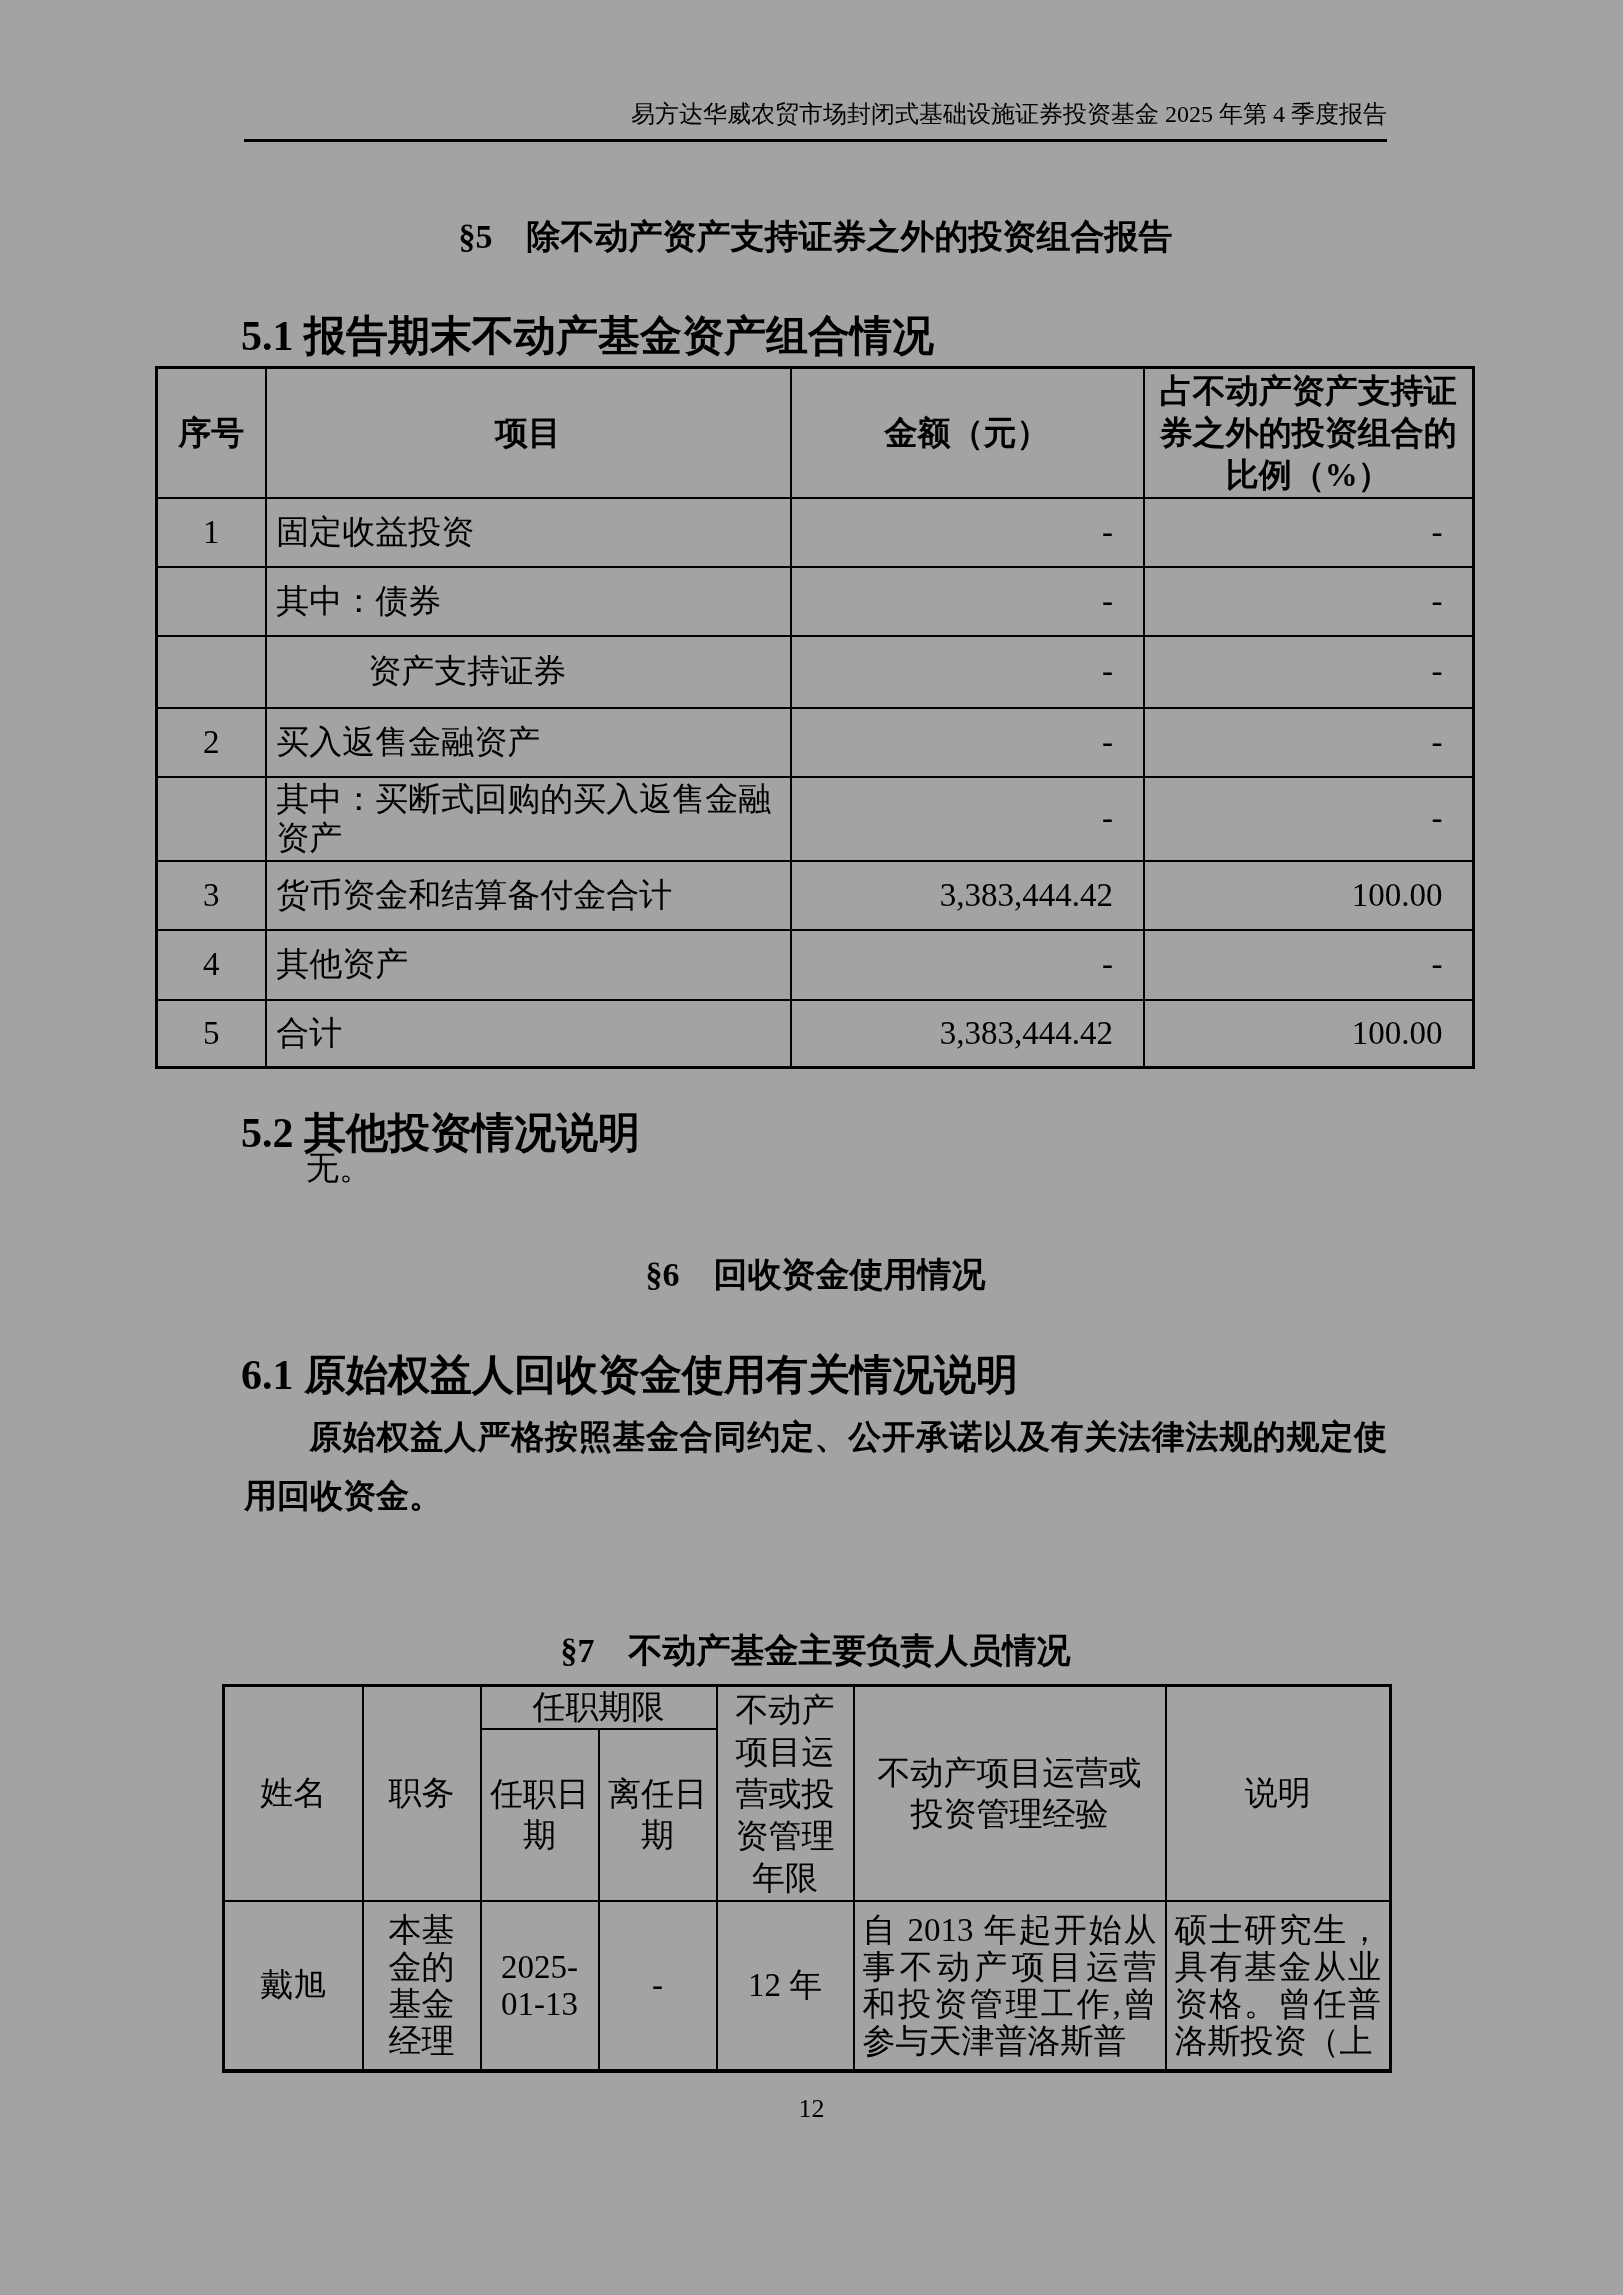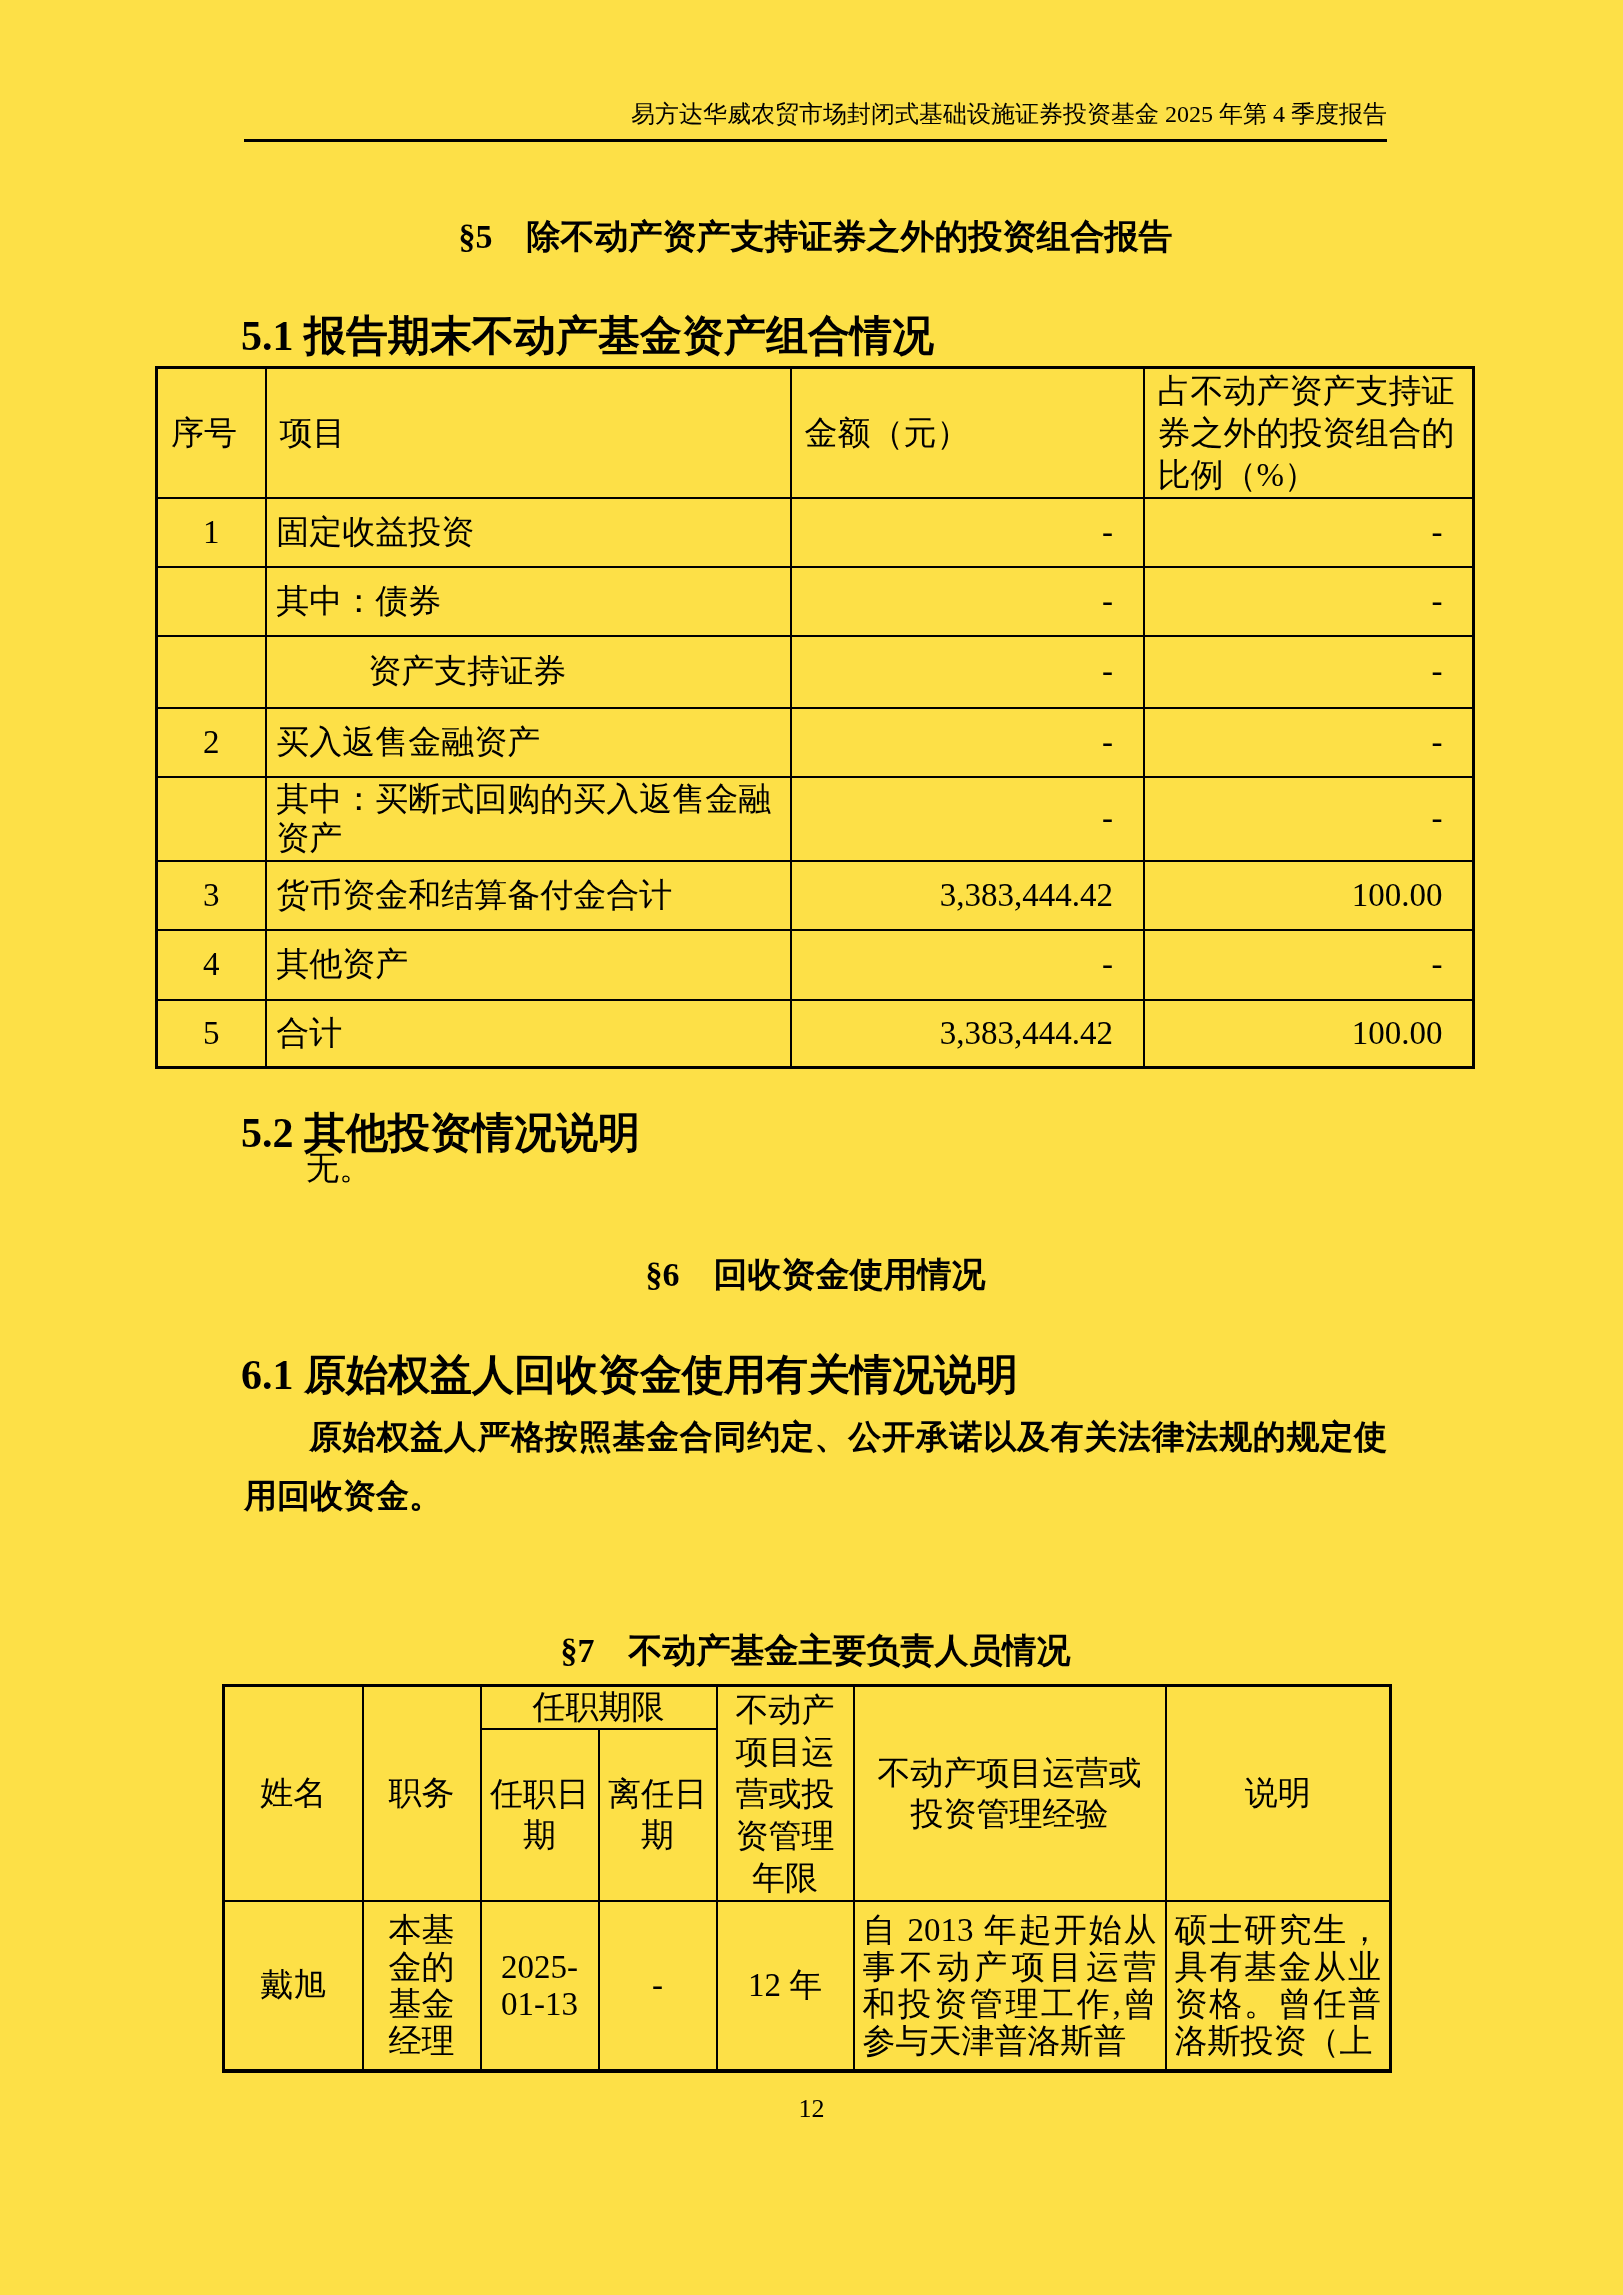--- a/index.html
+++ b/index.html
@@ -1,21 +1,21 @@
 <!DOCTYPE html>
 <html style="font-size:10.5px"><head>
 <meta charset="utf-8">
 <style>
   html,body{margin:0;padding:0;background:#ffffff;}
   body{
     width:1623px;height:2295px;position:relative;
     font-family:"Liberation Serif","DejaVu Serif",serif;
     color:#000;
   }
-  .page{position:absolute;left:0;top:0;width:1623px;height:2295px;background:#fde047;overflow:hidden;}
+  .page{position:absolute;left:0;top:0;width:1623px;height:2295px;background:#a3a3a3;overflow:hidden;}
 
   
   .doc-header{
     position:absolute;left:244px;top:99px;width:1143px;
     text-align:right;font-size:24px;line-height:31px;
     padding-bottom:9.2px;border-bottom:3.9px solid #000;
   }
 
   
   .sec-title{
@@ -50,21 +50,21 @@
   #assets-table{
     position:absolute;left:155px;top:366px;width:1317px;
     font-size:33px;
   }
   #assets-table th,#assets-table td{
     border:2px solid #000;border-top-width:2.6px;border-bottom-width:2.6px;
     vertical-align:middle;overflow:hidden;
   }
   #assets-table{border:3.3px solid #000;}
   #assets-table th{
-    font-weight:normal;text-align:left;line-height:42px;padding:0 13px;
+    font-weight:bold;text-align:center;line-height:42px;padding:0 13px;
   }
   #assets-table td{line-height:39px;}
   #assets-table .c-no{text-align:center;padding:0;}
   #assets-table .c-item{text-align:left;padding:0 9.8px;}
   #assets-table .c-item.indent2{text-indent:92px;}
   #assets-table .c-amt,#assets-table .c-ratio{text-align:right;padding:0 29.4px 0 6.5px;}
   #assets-table tr.hrow{height:130px;}
   #assets-table tr.r1{height:69px;}
   #assets-table tr.r2{height:69px;}
   #assets-table tr.r3{height:72px;}

